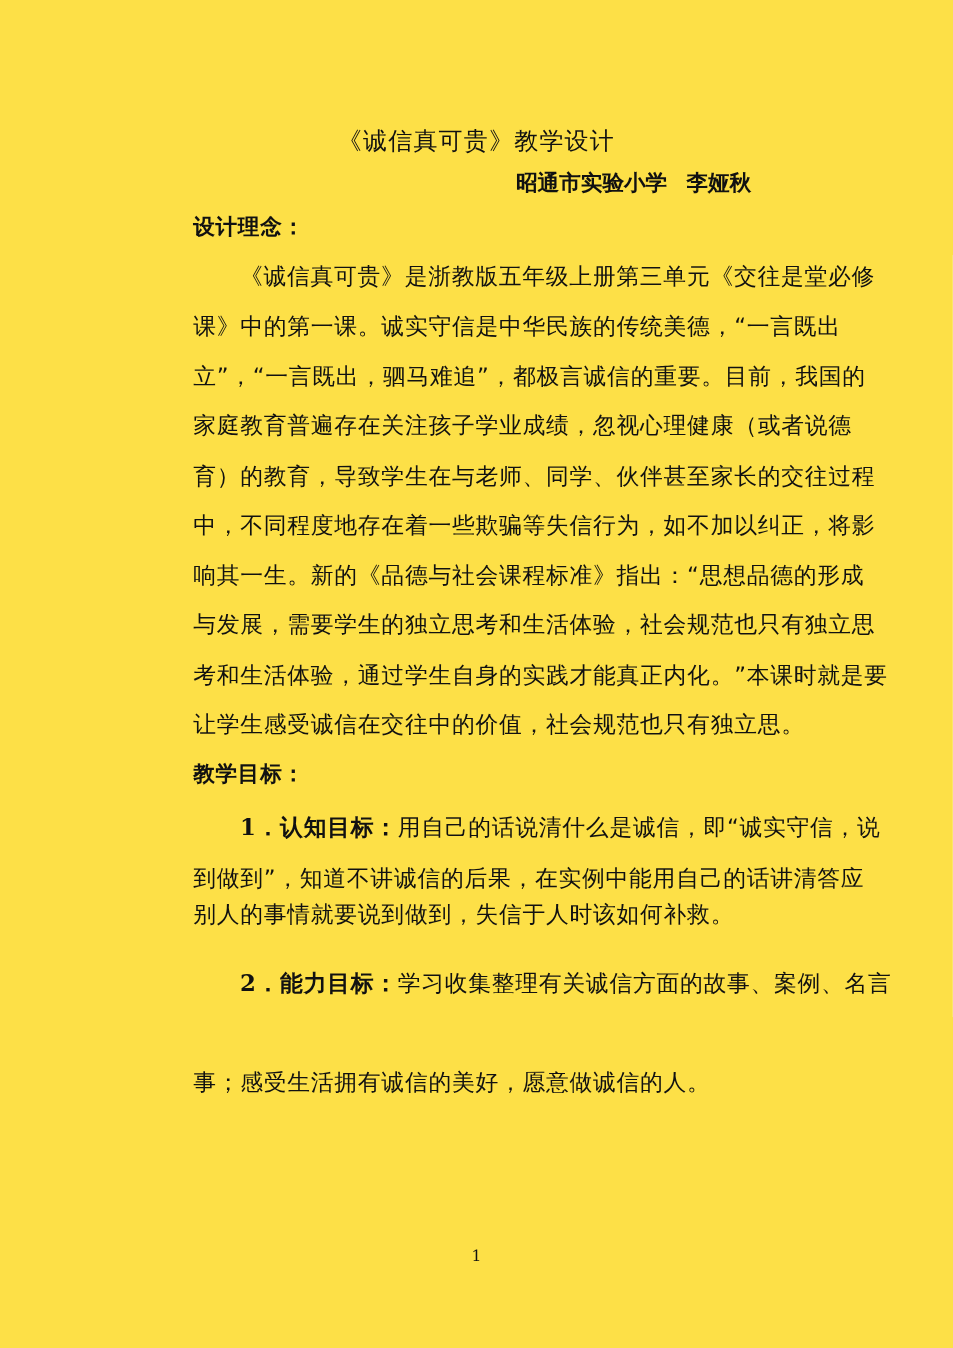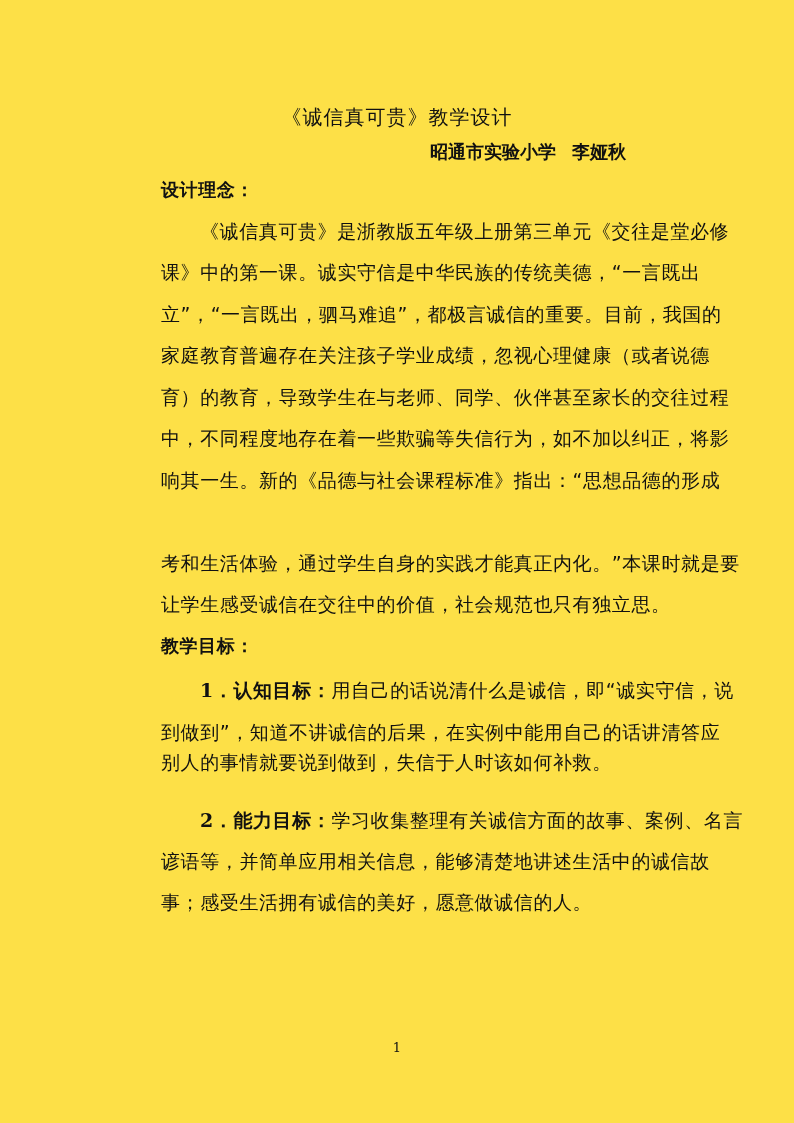--- a/index.html
+++ b/index.html
@@ -31,31 +31,31 @@
 
   <div class="line heading" style="top:178px">设计理念：</div>
 
   <div class="line indent" style="top:219px">《诚信真可贵》是浙教版五年级上册第三单元《交往是堂必修</div>
   <div class="line" style="top:260px">课》中的第一课。诚实守信是中华民族的传统美德，“一言既出</div>
   <div class="line" style="top:302px">立”，“一言既出，驷马难追”，都极言诚信的重要。目前，我国的</div>
   <div class="line" style="top:343px">家庭教育普遍存在关注孩子学业成绩，忽视心理健康（或者说德</div>
   <div class="line" style="top:385px">育）的教育，导致学生在与老师、同学、伙伴甚至家长的交往过程</div>
   <div class="line" style="top:426px">中，不同程度地存在着一些欺骗等失信行为，如不加以纠正，将影</div>
   <div class="line" style="top:468px">响其一生。新的《品德与社会课程标准》指出：“思想品德的形成</div>
+  <div class="line" style="top:509px">与发展，需要学生的独立思考和生活体验，社会规范也只有独立思</div>
   <div class="line" style="top:551px">考和生活体验，通过学生自身的实践才能真正内化。”本课时就是要</div>
   <div class="line" style="top:592px">让学生感受诚信在交往中的价值，社会规范也只有独立思。</div>
 
   <div class="line heading" style="top:634px">教学目标：</div>
 
   <div class="line indent" style="top:678px">
     <span class="num">1．</span><span class="bold">认知目标：</span><span>用自己的话说清什么是诚信，即“诚实守信，说</span>
   </div>
   <div class="line" style="top:720px">到做到”，知道不讲诚信的后果，在实例中能用自己的话讲清答应</div>
   <div class="line" style="top:750px">别人的事情就要说到做到，失信于人时该如何补救。</div>
 
   <div class="line indent" style="top:808px">
     <span class="num">2．</span><span class="bold">能力目标：</span><span>学习收集整理有关诚信方面的故事、案例、名言</span>
   </div>
-  <div class="line" style="top:849px">谚语等，并简单应用相关信息，能够清楚地讲述生活中的诚信故</div>
   <div class="line" style="top:890px">事；感受生活拥有诚信的美好，愿意做诚信的人。</div>
 
   <div class="pagenum">1</div>
 </div>
 
 </body></html>

